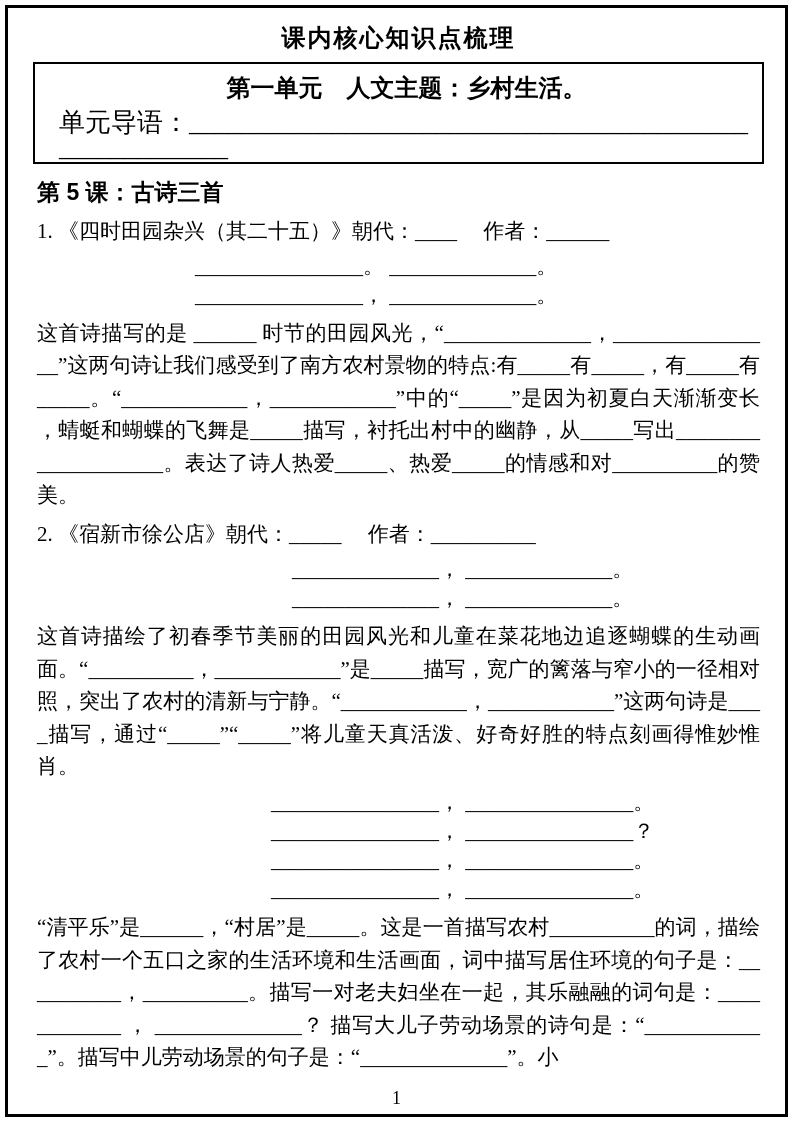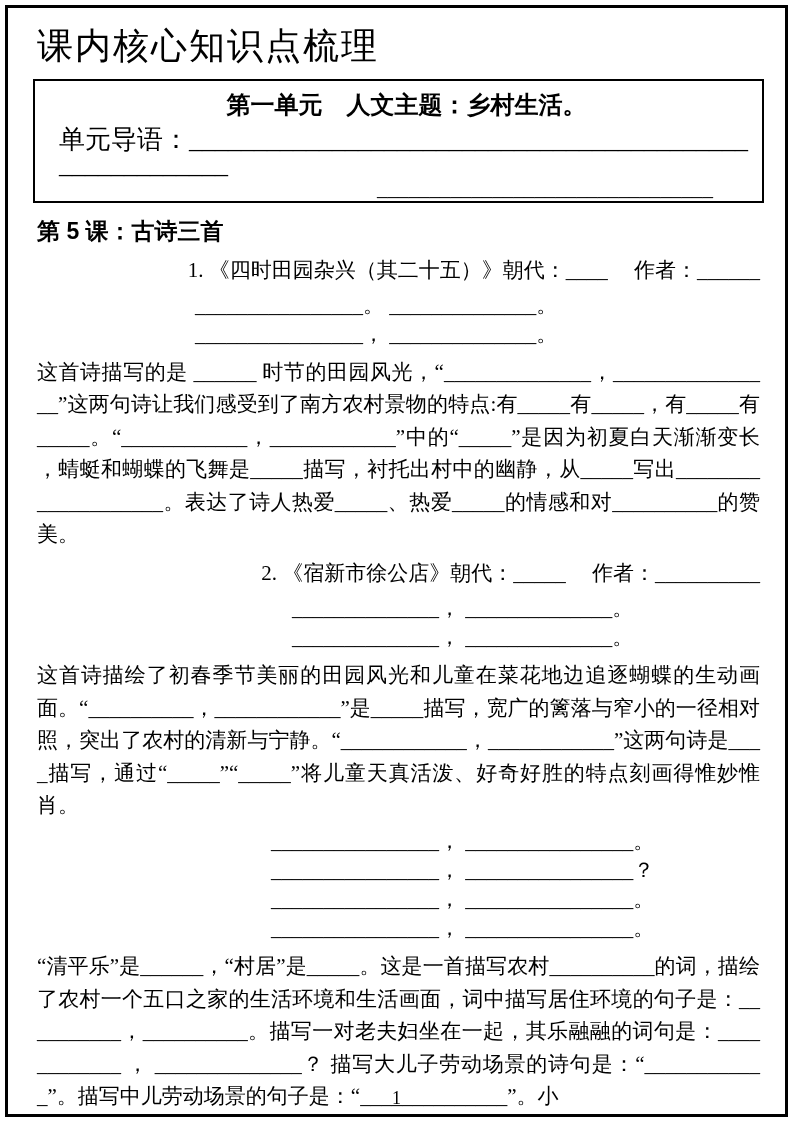--- a/index.html
+++ b/index.html
@@ -13,38 +13,38 @@
   }
   .content { position: absolute; left: 37px; right: 33px; top: 20px; }
 
   .page-title {
     font-family: "Liberation Sans", "DejaVu Sans", sans-serif;
     font-weight: bold; font-size: 37px; text-align: center;
     margin: 12px 0 2px; letter-spacing: 1px;
   }
   .page-subtitle {
     font-family: "Liberation Sans", "DejaVu Sans", sans-serif;
-    font-weight: normal; font-size: 36px; text-align: left;
+    font-weight: bold; font-size: 24px; text-align: center;
     margin: 2px 0 8px; letter-spacing: 2px;
   }
 
   .unit-box { border: 2px solid #000; padding: 6px 8px 2px 24px; margin: 0 -4px; }
   .unit-heading {
     font-family: "Liberation Sans", "DejaVu Sans", sans-serif;
     font-weight: bold; font-size: 24px; text-align: center; margin: 2px 0 6px;
   }
   .unit-intro { font-size: 26px; line-height: 25px; word-break: break-all; }
   .unit-intro-cont { margin-left: 318px; font-size: 21px; line-height: 22px; }
 
   .lesson-heading {
     font-family: "Liberation Sans", "DejaVu Sans", sans-serif;
     font-weight: bold; font-size: 23px; margin: 13px 0 9px;
   }
 
-  .item-head { font-size: 21px; margin: 9px 0 7px; word-break: break-all; text-align: right; }
+  .item-head { font-size: 21px; margin: 9px 0 7px; word-break: break-all; }
   .item-head.gap-top { margin-top: 20px; }
 
   .poem { font-size: 21px; line-height: 29px; word-break: keep-all; }
   .poem.indent-wide { margin-left: 158px; font-family: Liberation Serif, serif; }
   .poem.indent-std  { margin-left: 128px; text-align: center; }
   .poem-line { white-space: nowrap; }
 
   .analysis {
     font-size: 21px; line-height: 32.4px; text-align: justify;
     word-break: break-all; margin: 7px 0 6px;
@@ -60,21 +60,20 @@
 
 <div class="frame"></div>
 
 <div class="content">
 
   <h2 class="page-subtitle">课内核心知识点梳理</h2>
 
   <div class="unit-box">
     <div class="unit-heading">第一单元　人文主题：乡村生活。</div>
     <div class="unit-intro"><span>单元导语：</span><span>________________________________________________________</span></div>
-    <div class="unit-intro-cont">________________________________</div>
   </div>
 
   <div class="lesson-heading">第 5 课：古诗三首</div>
 
   <div class="item-head">1. 《四时田园杂兴（其二十五）》朝代：____　 作者：______</div>
   <div class="poem indent-wide">
     <div class="poem-line">________________。 ______________。</div>
     <div class="poem-line">________________， ______________。</div>
   </div>
   <p class="analysis">这首诗描写的是 ______ 时节的田园风光，“______________，________________”这两句诗让我们感受到了南方农村景物的特点:有_____有_____，有_____有_____。“____________，____________”中的“_____”是因为初夏白天渐渐变长 ，蜻蜓和蝴蝶的飞舞是_____描写，衬托出村中的幽静，从_____写出____________________。表达了诗人热爱_____、热爱_____的情感和对__________的赞美。</p>

